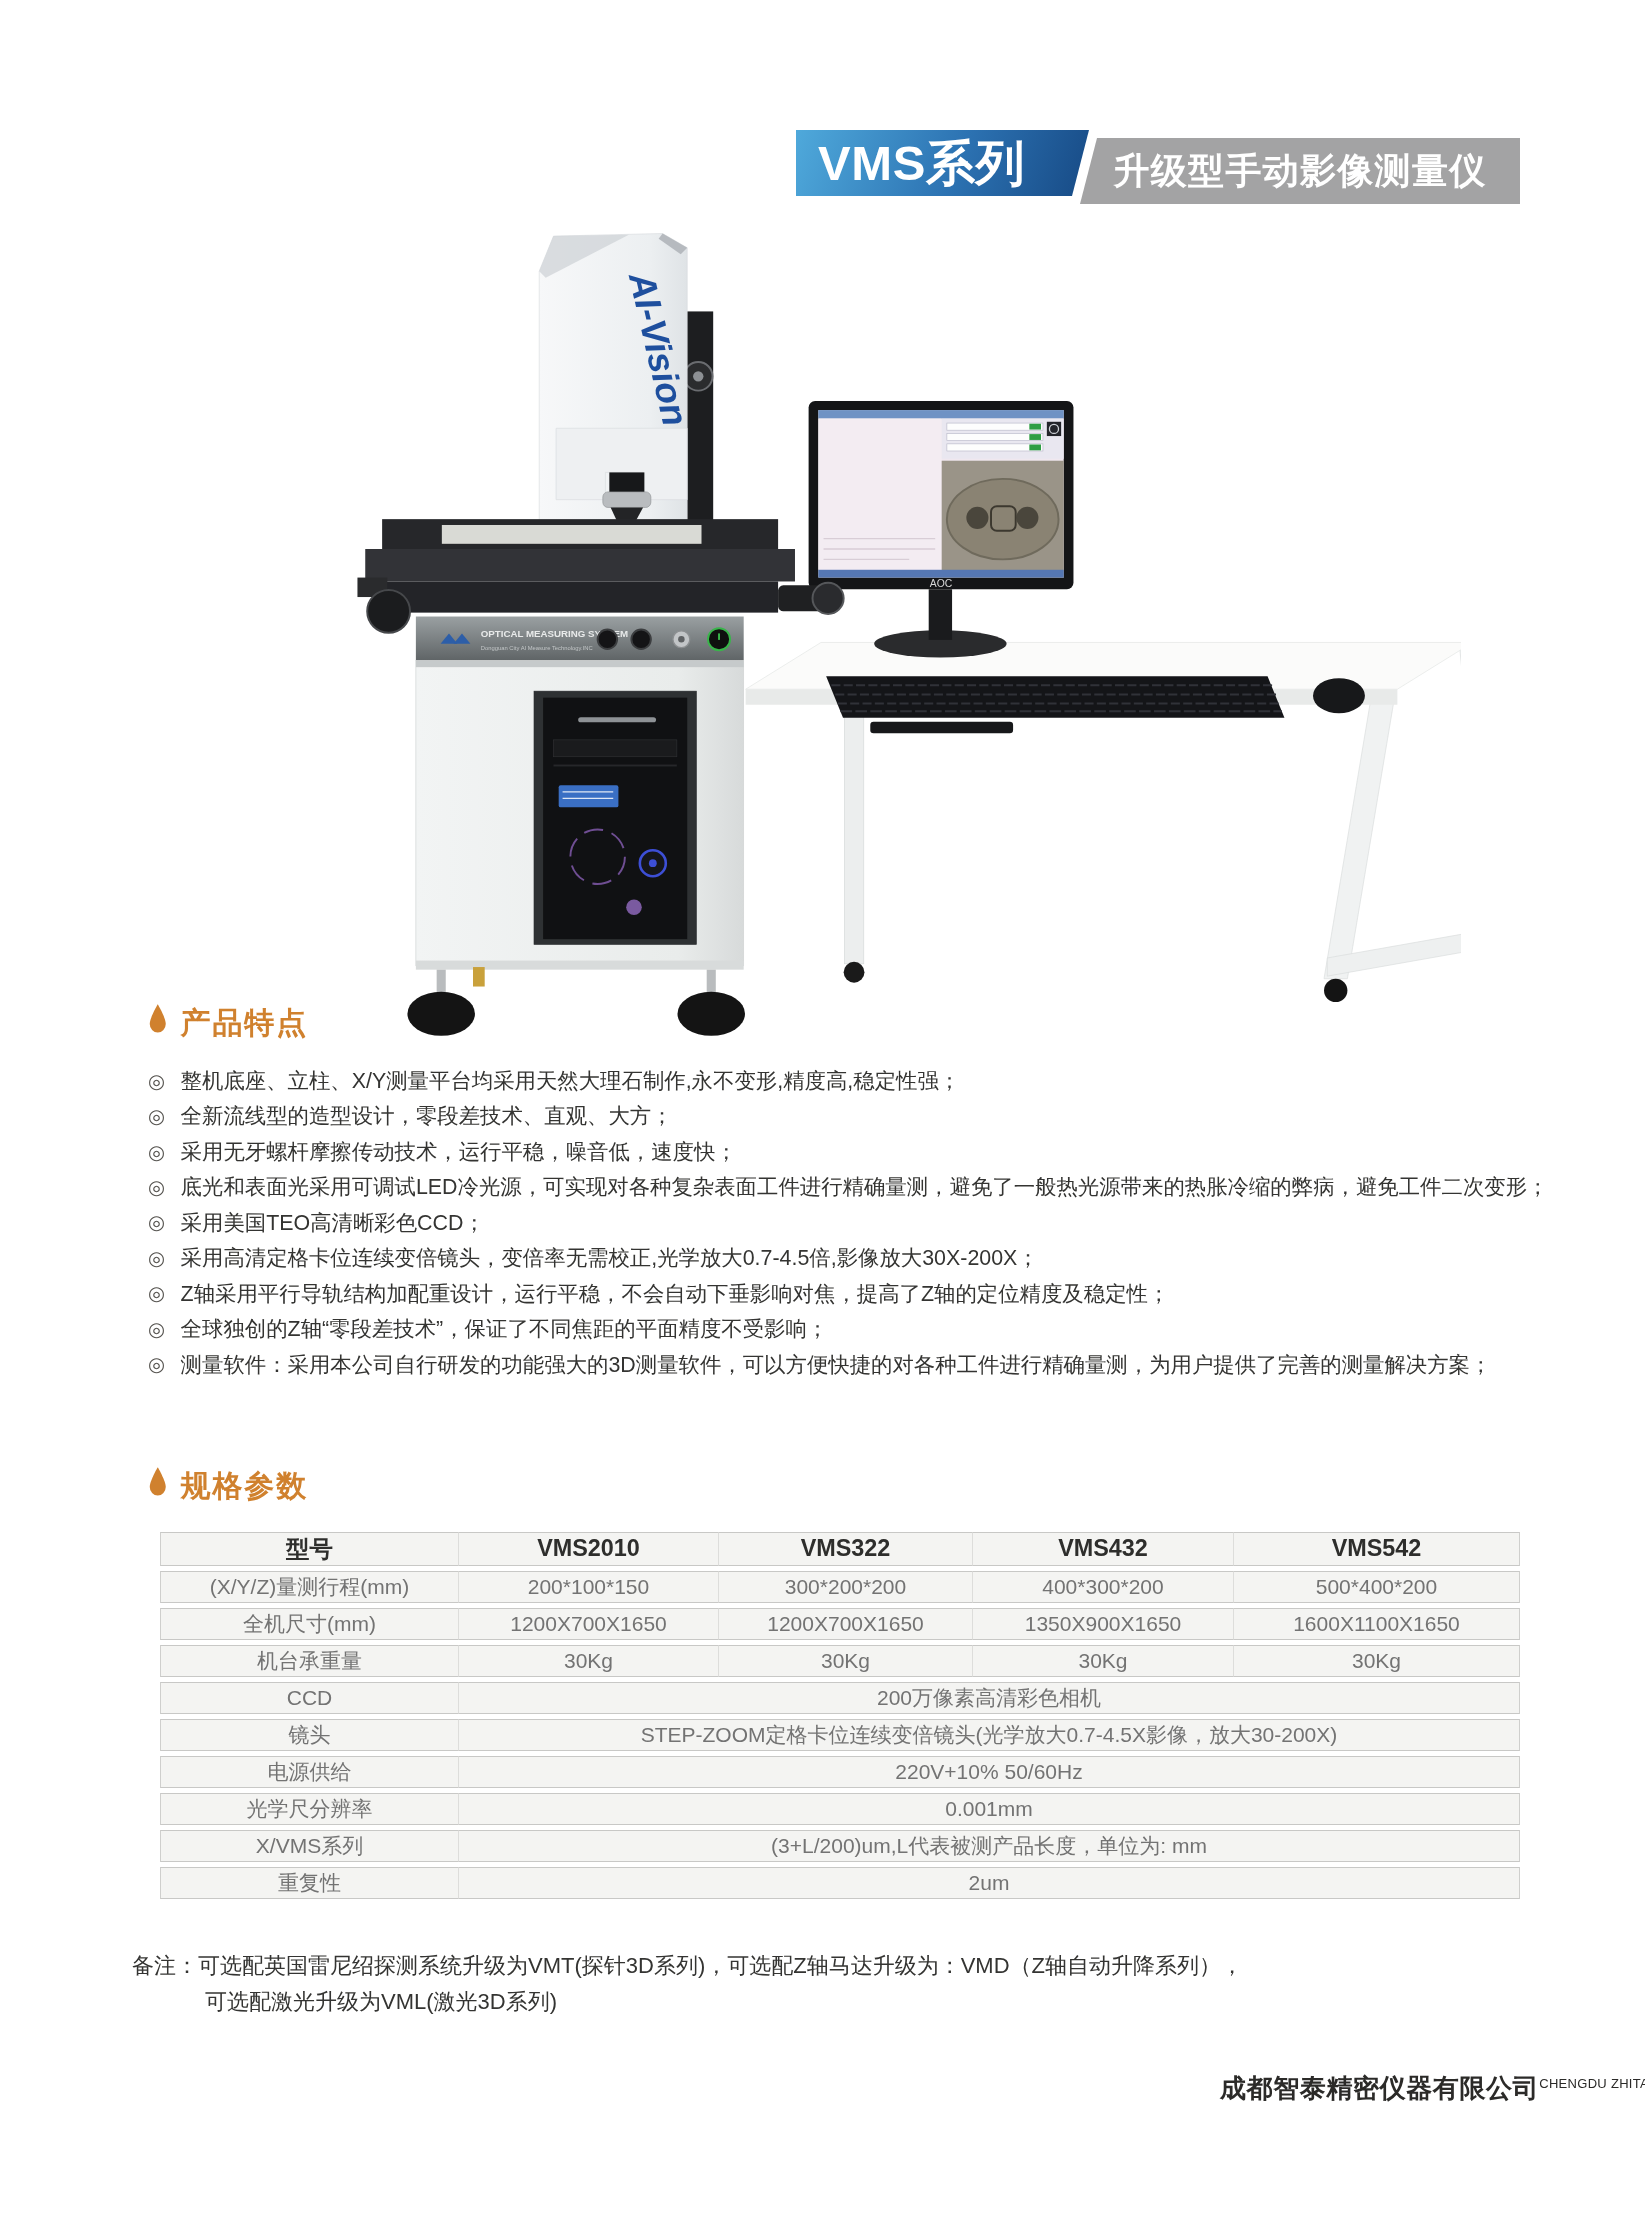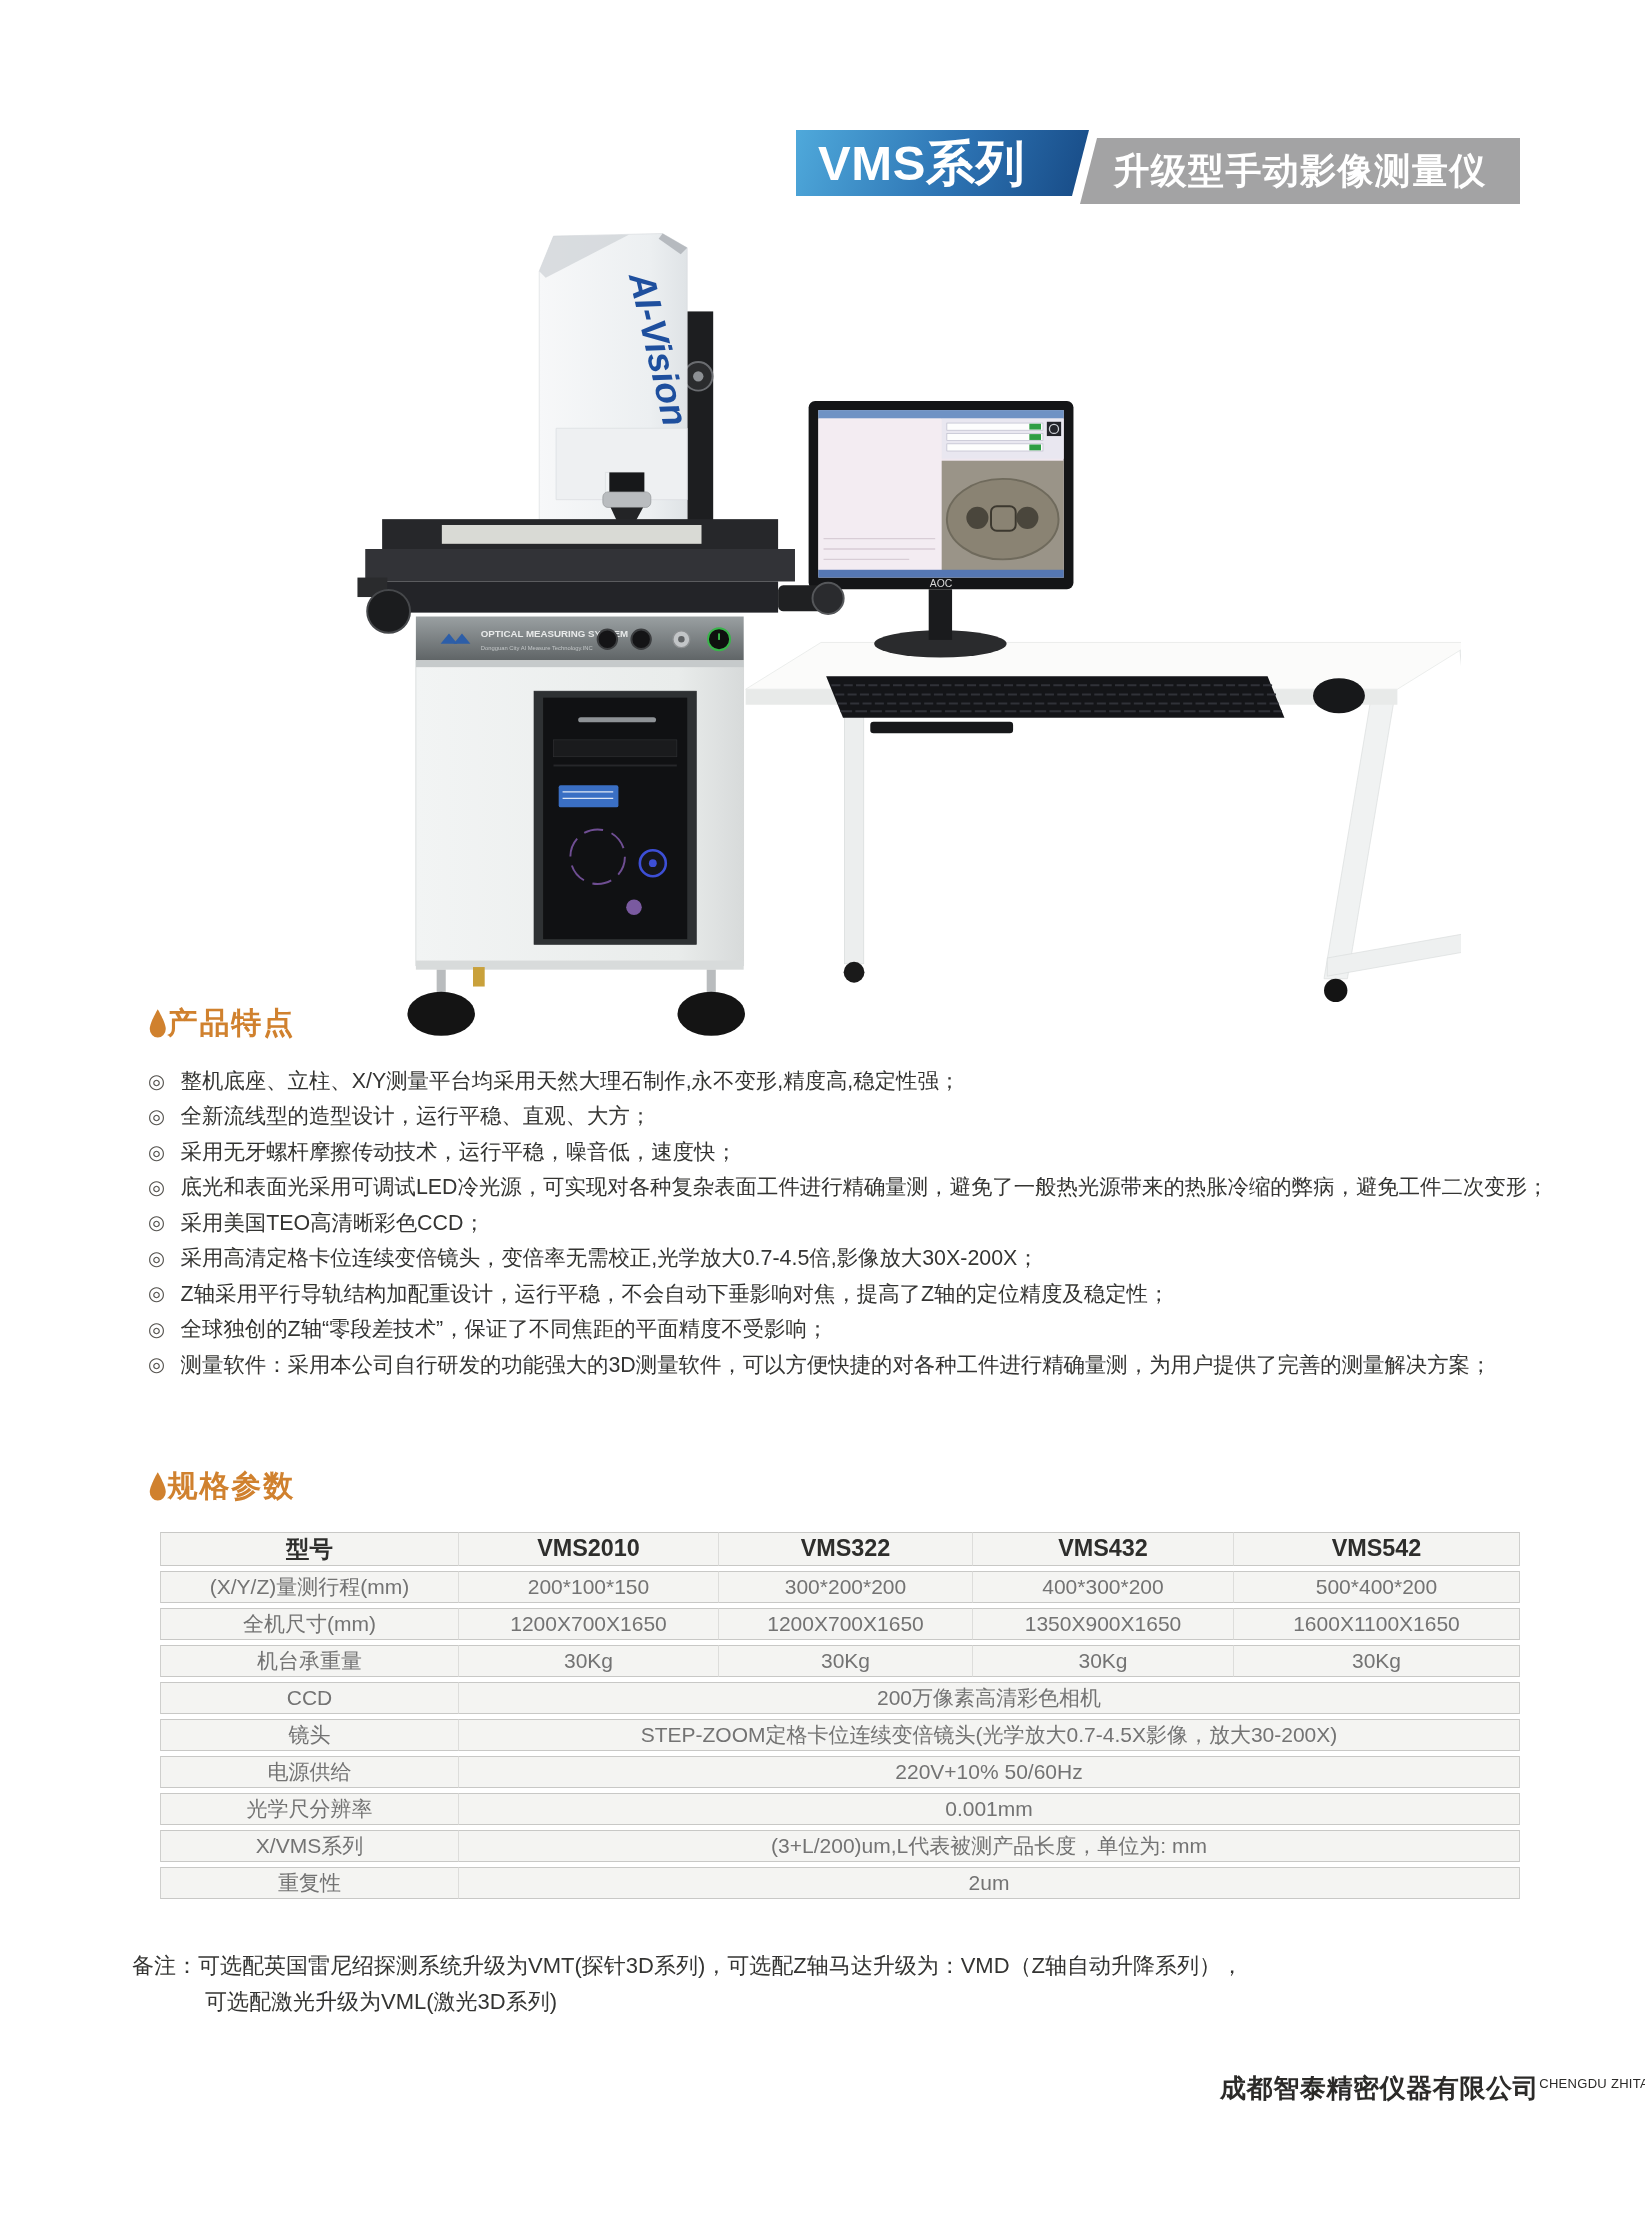--- a/index.html
+++ b/index.html
@@ -29,21 +29,21 @@
     clip-path:polygon(17px 0,100% 0,100% 100%,0 100%);
     color:#ffffff;font-size:36px;font-weight:bold;line-height:66px;
     text-align:center;letter-spacing:1.3px;white-space:nowrap;
   }
 
   
   .figure{position:absolute;left:325px;top:214px;width:1136px;height:831px;}
 
   
   .section{position:absolute;left:148px;}
-  .sec-title{display:flex;align-items:center;}
+  .sec-title{display:flex;gap:13px;}
   .sec-title h2{color:var(--accent-orange);font-size:30px;font-weight:bold;letter-spacing:1.9px;}
   .drop{width:19.5px;height:32px;flex:0 0 auto;}
 
   
   .features{top:1003px;width:1467px;}
   .feature-list{list-style:none;margin-top:26px;}
   .feature-list li{display:flex;align-items:flex-start;margin-bottom:13px;font-size:21.4px;color:#343432;line-height:1.05;white-space:nowrap;}
   .feature-list .ring{font-size:19.5px;color:#55534f;margin-right:15.6px;position:relative;top:0.6px;}
 
   
@@ -225,21 +225,21 @@
       </svg>
       <h2>产品特点</h2>
     </div>
     <ul class="feature-list">
       <li>
           <span class="ring">◎</span>
           <span>整机底座、立柱、X/Y测量平台均采用天然大理石制作,永不变形,精度高,稳定性强；</span>
         </li>
       <li>
           <span class="ring">◎</span>
-          <span>全新流线型的造型设计，运行平稳、直观、大方；</span>
+          <span>全新流线型的造型设计，零段差技术、直观、大方；</span>
         </li>
       <li>
           <span class="ring">◎</span>
           <span>采用无牙螺杆摩擦传动技术，运行平稳，噪音低，速度快；</span>
         </li>
       <li>
           <span class="ring">◎</span>
           <span>底光和表面光采用可调试LED冷光源，可实现对各种复杂表面工件进行精确量测，避免了一般热光源带来的热胀冷缩的弊病，避免工件二次变形；</span>
         </li>
       <li>

